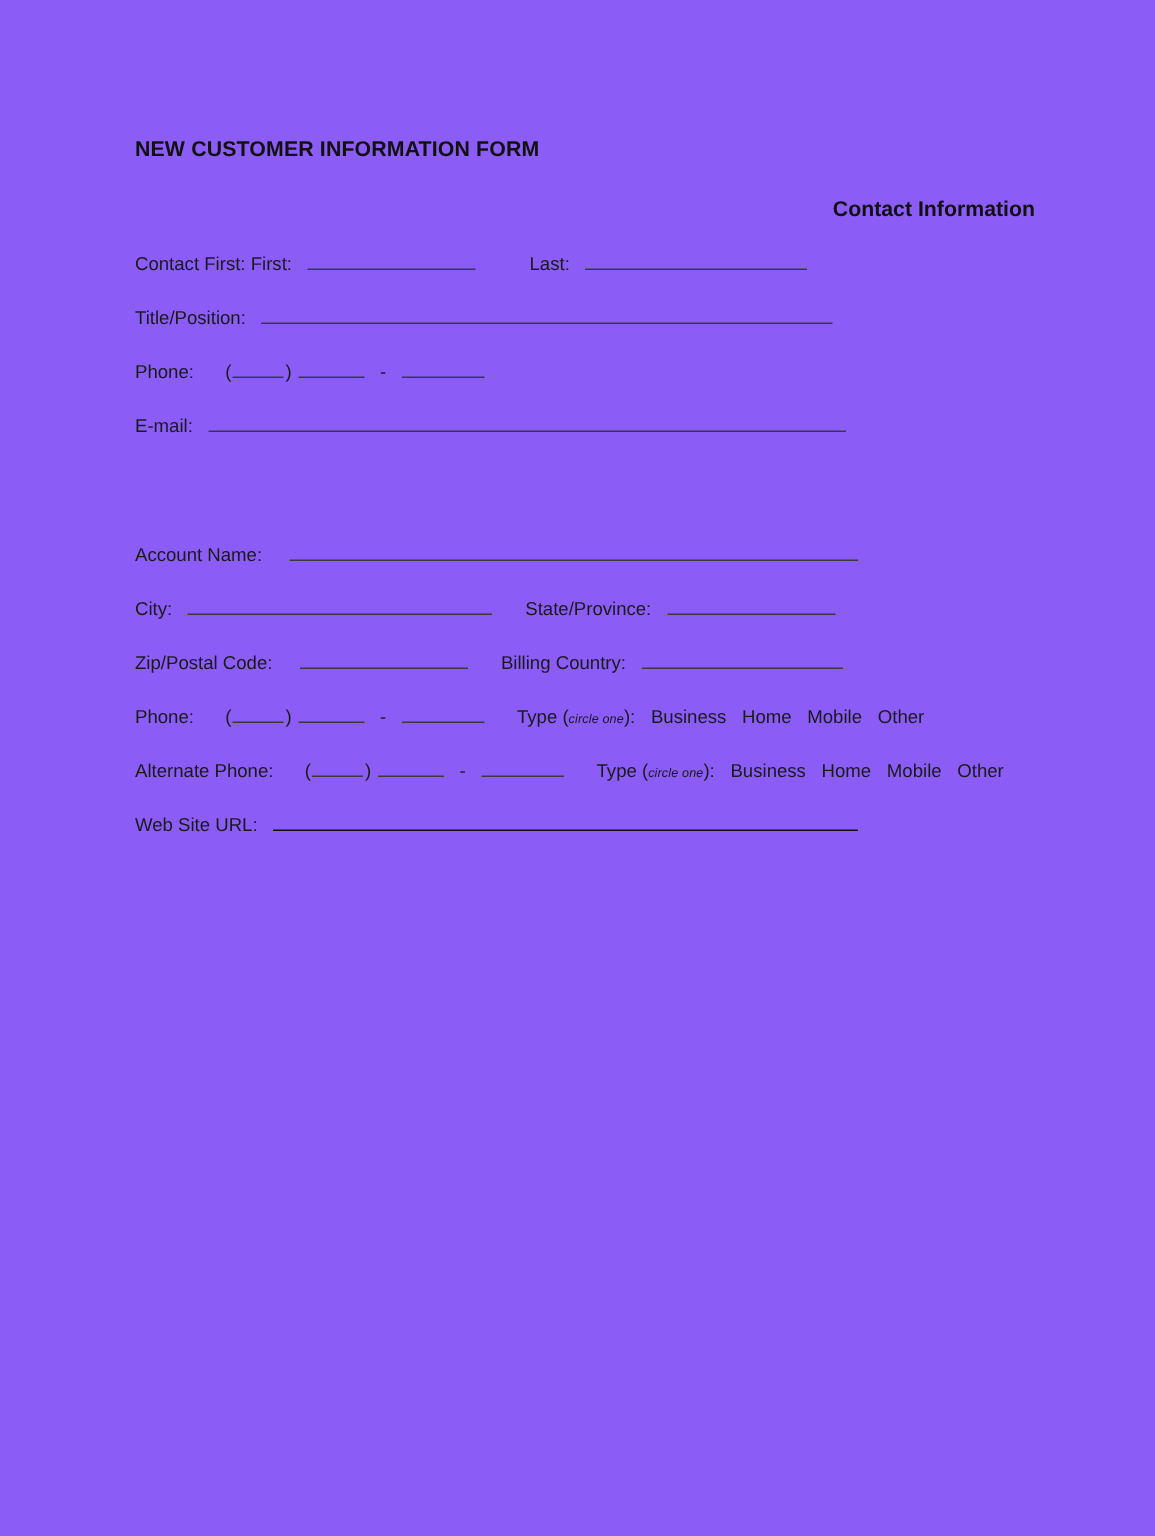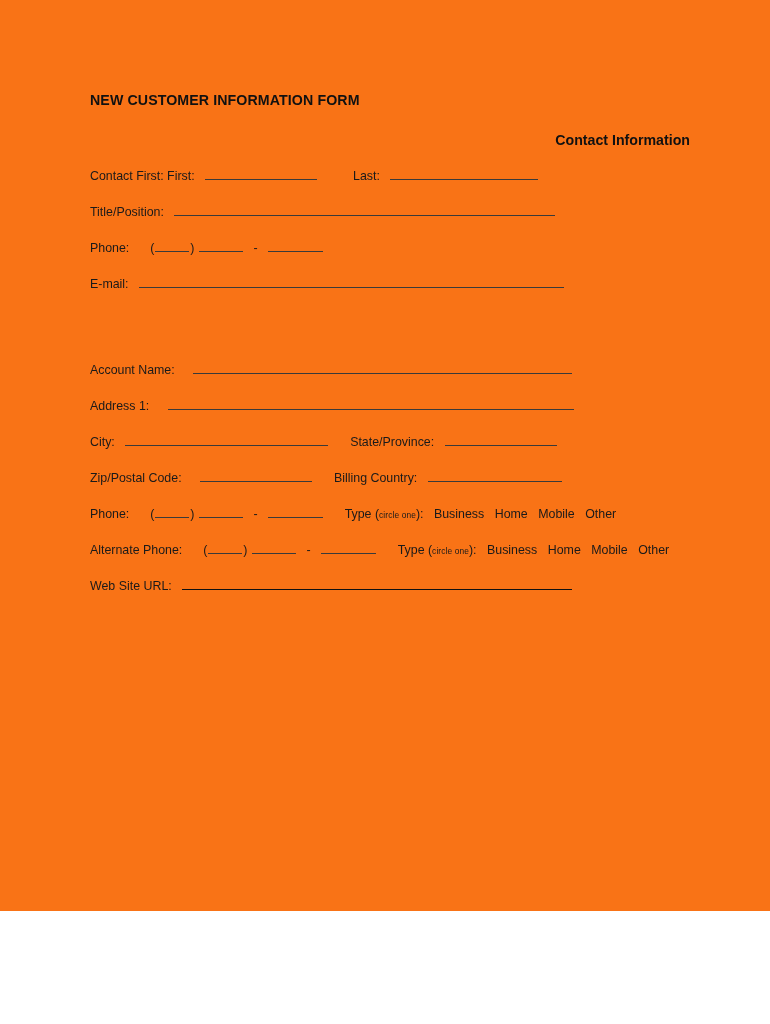--- a/index.html
+++ b/index.html
@@ -12,22 +12,22 @@
     height: 1024px;
     font-family: "Liberation Sans", sans-serif;
     color: #1a1a1a;
     position: relative;
     overflow: hidden;
   }
   .page {
     position: absolute;
     left: 0; top: 0;
     width: 770px;
-    height: 911px;
-    background: #f97316;
+    height: 1024px;
+    background: #8b5cf6;
   }
   .doc-body {
     position: absolute;
     left: 90px;
     top: 92px;
     width: 600px;
   }
 
   .form-title {
     font-size: 14.2px;
@@ -70,20 +70,21 @@
   }
   .rule.thick { border-bottom-width: 1.6px; border-bottom-color: #111111; }
 
   .sp { display: inline-block; width: 6px; }
   .sp-lg { display: inline-block; width: 28px; }
   .sp-md { display: inline-block; width: 14px; }
 
   .paren { letter-spacing: 0; }
 
   .circle-one {
+    font-style: italic;
     font-size: 8.4px;
     letter-spacing: 0.1px;
   }
 
   .opt { display: inline-block; margin-left: 7px; }
   .opt:first-of-type { margin-left: 3px; }
 </style>
 </head>
 <body>
 
@@ -123,24 +124,20 @@
     </div>
 
     <div class="section-gap"></div>
 
 
     <div class="field-row">
       <span class="lbl">Account Name:</span>
       <span class="sp-md"></span><span class="rule" style="width:379px;"></span>
     </div>
 
-    <div class="field-row">
-      <span class="lbl">Address 1:</span>
-      <span class="sp-md"></span><span class="rule" style="width:406px;"></span>
-    </div>
 
 
     <div class="field-row">
       <span class="lbl">City:</span>
       <span class="sp"></span><span class="rule" style="width:203px;"></span>
       <span class="sp-md"></span>
       <span class="lbl">State/Province:</span>
       <span class="sp"></span><span class="rule" style="width:112px;"></span>
     </div>
 

